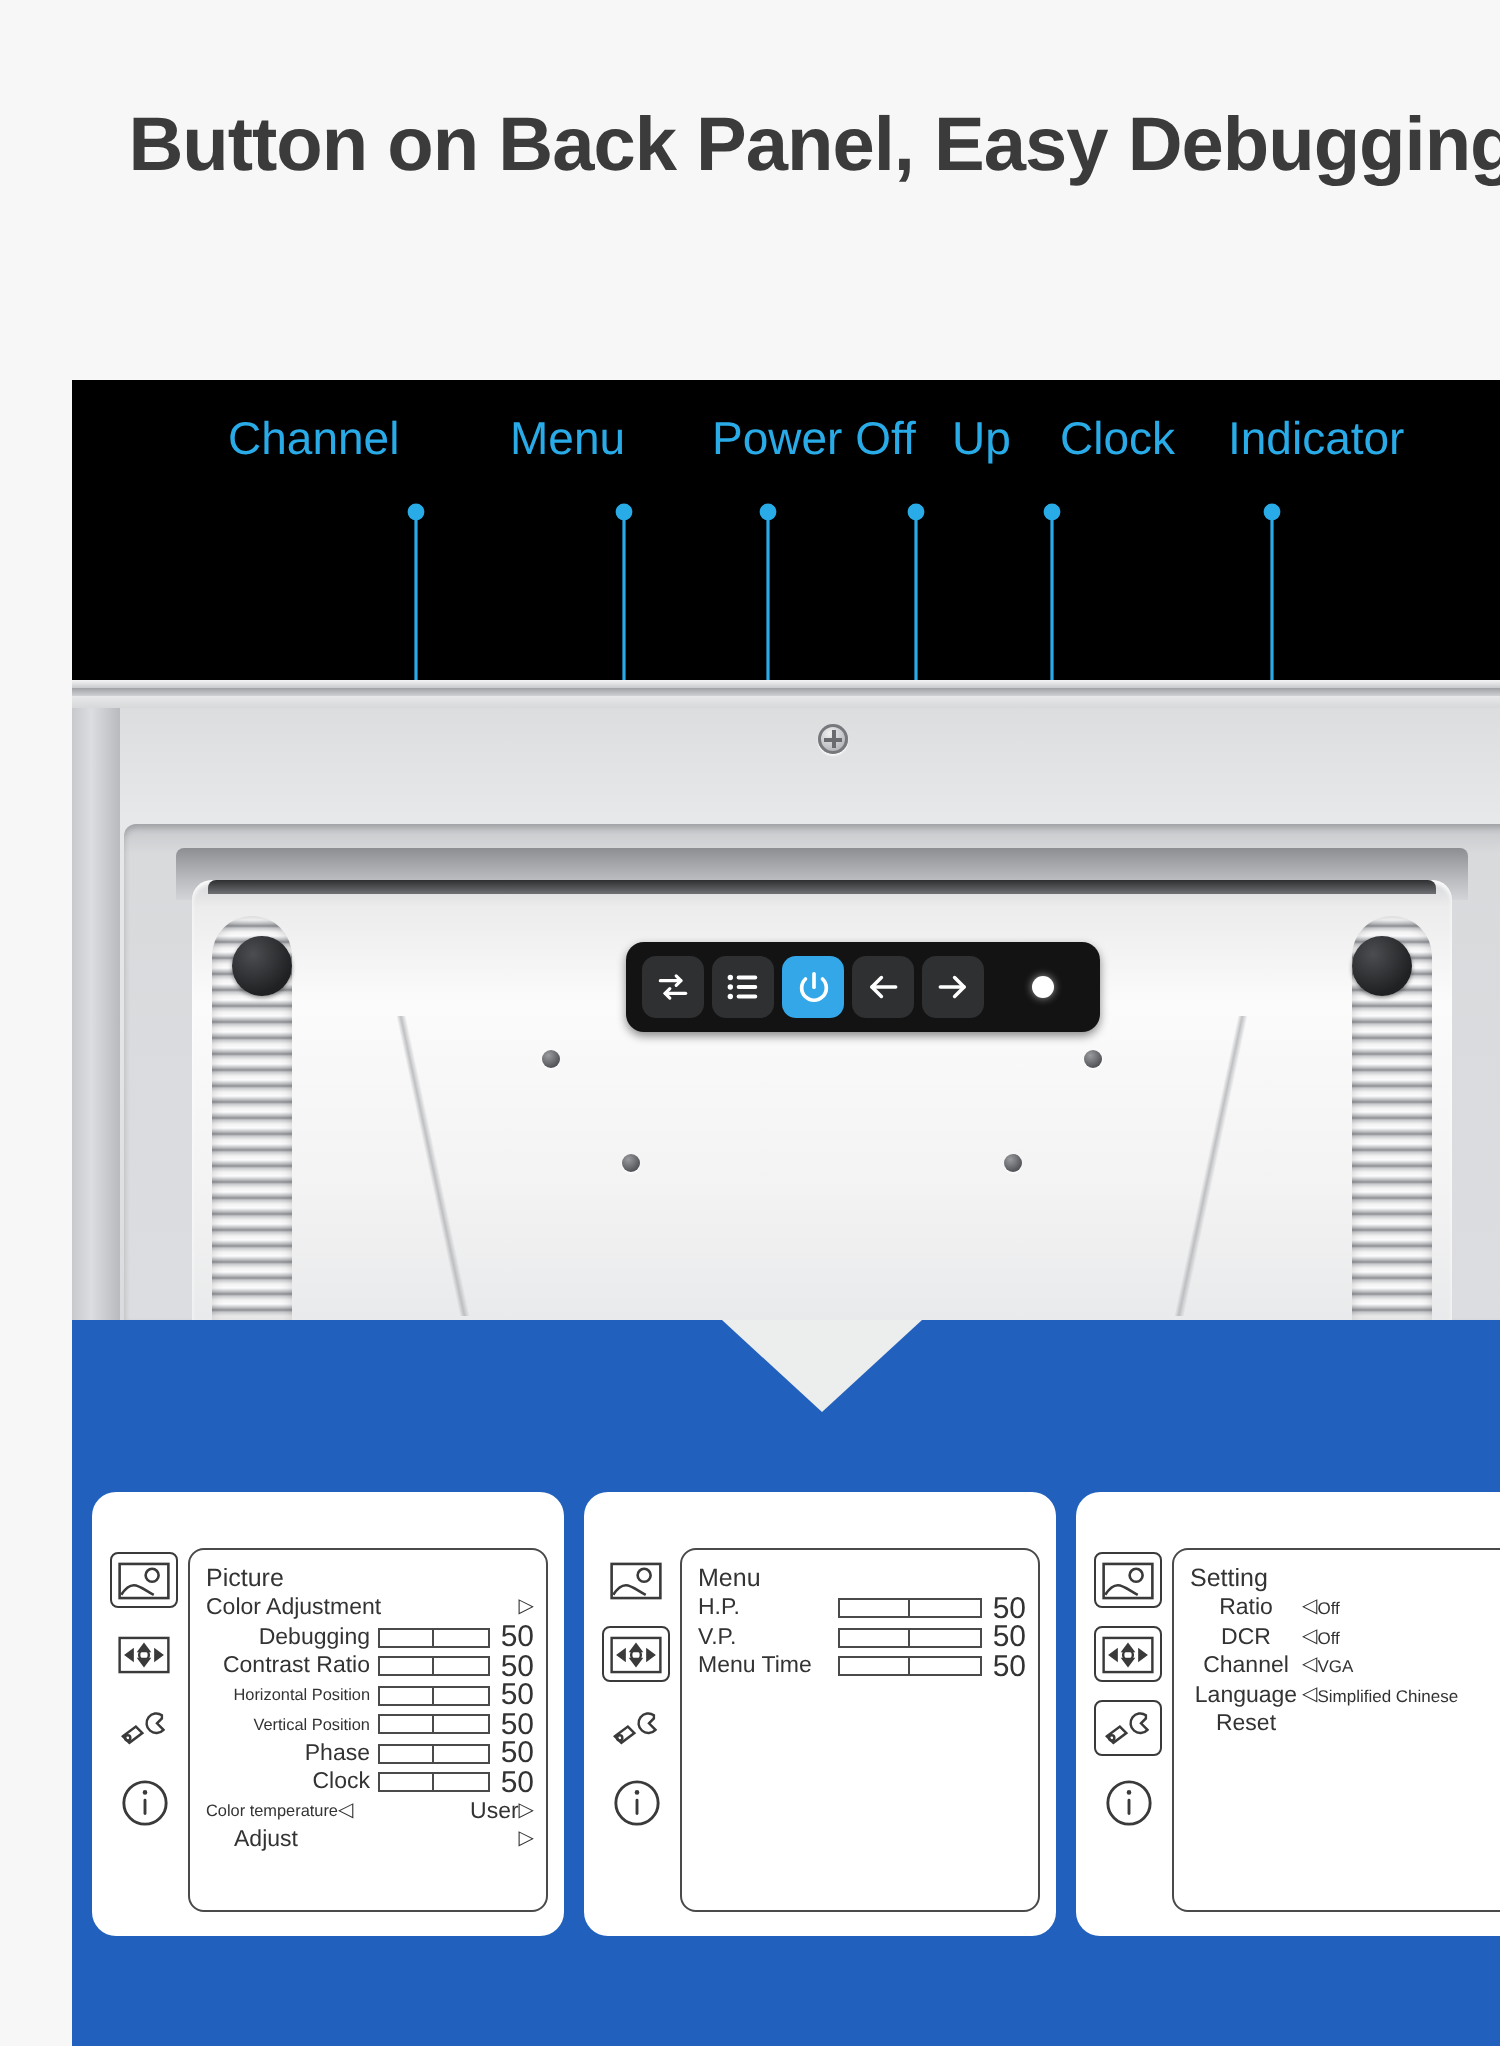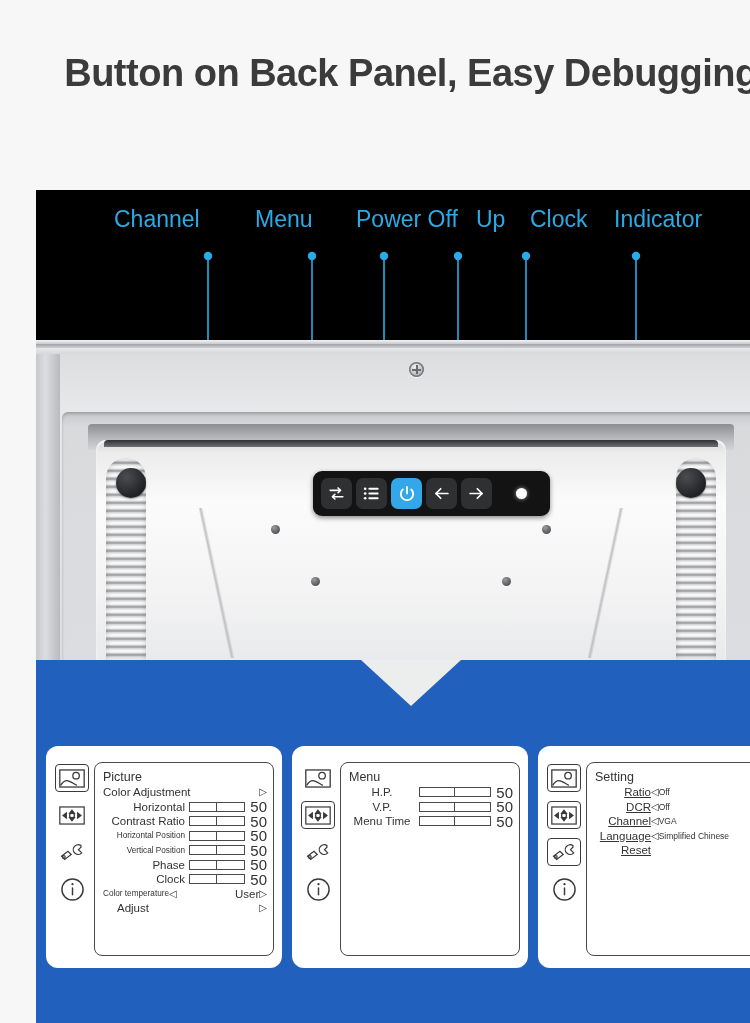--- a/index.html
+++ b/index.html
@@ -158,21 +158,21 @@
   .osd-heading {
     position: absolute; left: 24px; top: 700px; font-size: 22px; color: #ffffff;
     letter-spacing: .2px; z-index: 5;
   }
   .osd-row {
     position: absolute; left: 10px; top: 746px; width: 730px;
     display: flex; gap: 10px; z-index: 5;
   }
   .osd-card {
     width: 236px; height: 222px; background: #ffffff; border-radius: 12px;
-    padding: 12px 6px 6px 6px; display: flex; position: relative;
+    padding: 24px 6px 6px 6px; display: flex; position: relative;
   }
 
   
   .osd-side { width: 40px; flex: 0 0 40px; display: flex; flex-direction: column;
     align-items: center; padding-top: 6px; gap: 9px; }
   .osd-ico { width: 34px; height: 28px; display: flex; align-items: center; justify-content: center; }
   .osd-ico.sel { border: 1.6px solid #3a3a3a; border-radius: 4px; }
 
   .osd-body { flex: 1; border-left: 1.4px solid #4a4a4a; border-top: 1.4px solid #4a4a4a;
     border-right: 1.4px solid #4a4a4a; border-bottom: 1.4px solid #4a4a4a;
@@ -185,22 +185,22 @@
   .orow .lbl.sm { font-size: 8.2px; }
   .bar { flex: 1; height: 10px; border: 1.2px solid #4a4a4a; display: flex; margin: 0 4px; }
   .bar .half { width: 50%; height: 100%; }
   .bar .half.div { border-right: 1.2px solid #4a4a4a; }
   .val { width: 18px; text-align: right; font-size: 15px; color: #333; }
   .arr { font-size: 10px; color: #333; line-height: 1; }
   .spacer { flex: 1; }
 
   
   .p1 .lbl { width: 82px; text-align: right; }
-  .p2 .lbl { width: 66px; text-align: center; }
-  .p3 .lbl { width: 56px; text-align: right; text-decoration: underline; }
+  .p2 .lbl { width: 66px; text-align: left; }
+  .p3 .lbl { width: 56px; text-align: center; }
   .p3 .opt { flex: 1; font-size: 8.5px; }
 </style>
 </head>
 <body>
 
 <div id="page">
 
   <div class="header">
     <div class="title">Button on Back Panel, Easy Debugging</div>
   </div>
@@ -350,21 +350,21 @@
         </div>
       </div>
       <div class="osd-body">
         <div class="osd-title">Picture</div>
         <div class="orow">
           <span class="lbl" style="width:auto">Color Adjustment</span>
           <span class="spacer"></span>
           <span class="arr">▷</span>
         </div>
         <div class="orow">
-          <span class="lbl">Horizontal</span>
+          <span class="lbl">Debugging</span>
           <span class="bar">
               <span class="half div"></span>
               <span class="half"></span>
             </span>
           <span class="val">50</span>
         </div>
         <div class="orow">
           <span class="lbl">Contrast Ratio</span>
           <span class="bar">
               <span class="half div"></span>

